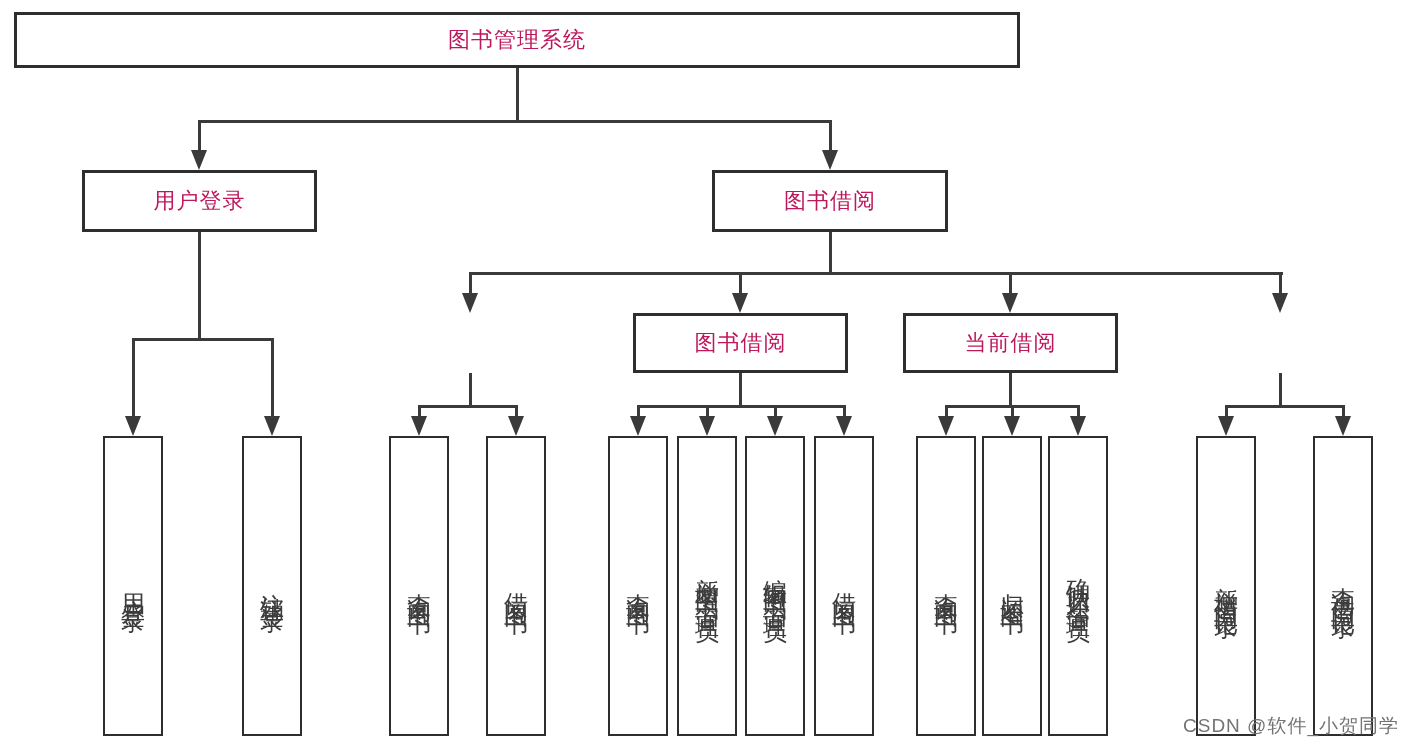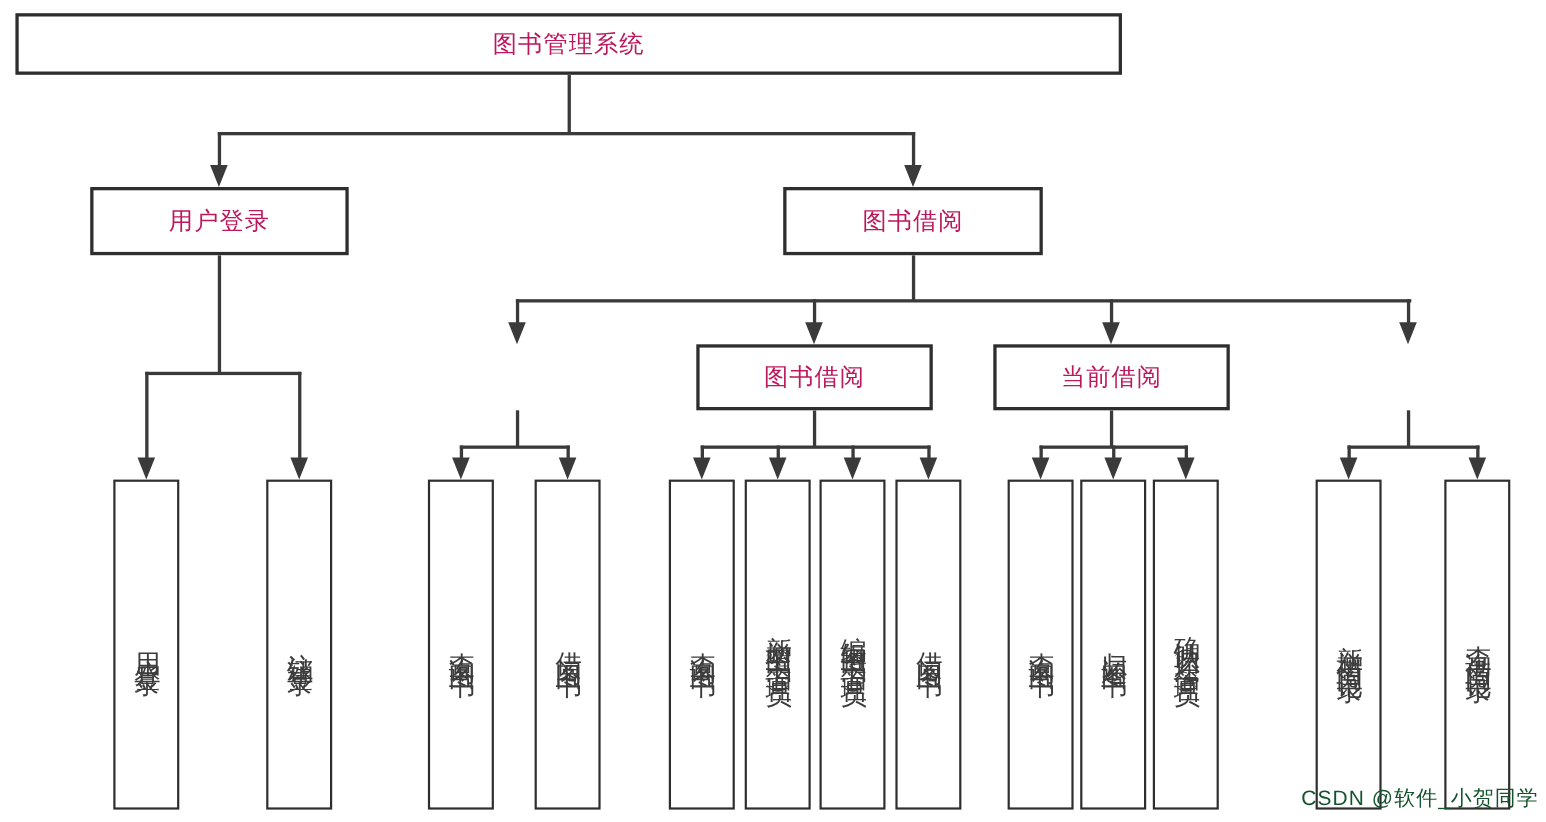--- a/index.html
+++ b/index.html
@@ -45,21 +45,21 @@
     border-left: 8px solid transparent;
     border-right: 8px solid transparent;
     border-top: 20px solid #3a3a3a;
   }
   .watermark {
     position: absolute;
     left: 1183px;
     top: 713px;
     font-size: 19px;
     letter-spacing: 1px;
-    color: #14532d;
+    color: #737373;
     white-space: nowrap;
   }
 </style>
 </head>
 <body>
 
 <div class="canvas">
 
   <div id="connectors">
       <div class="cl" style="left: 516px; top: 68px; width: 3px; height: 52px;"></div>

